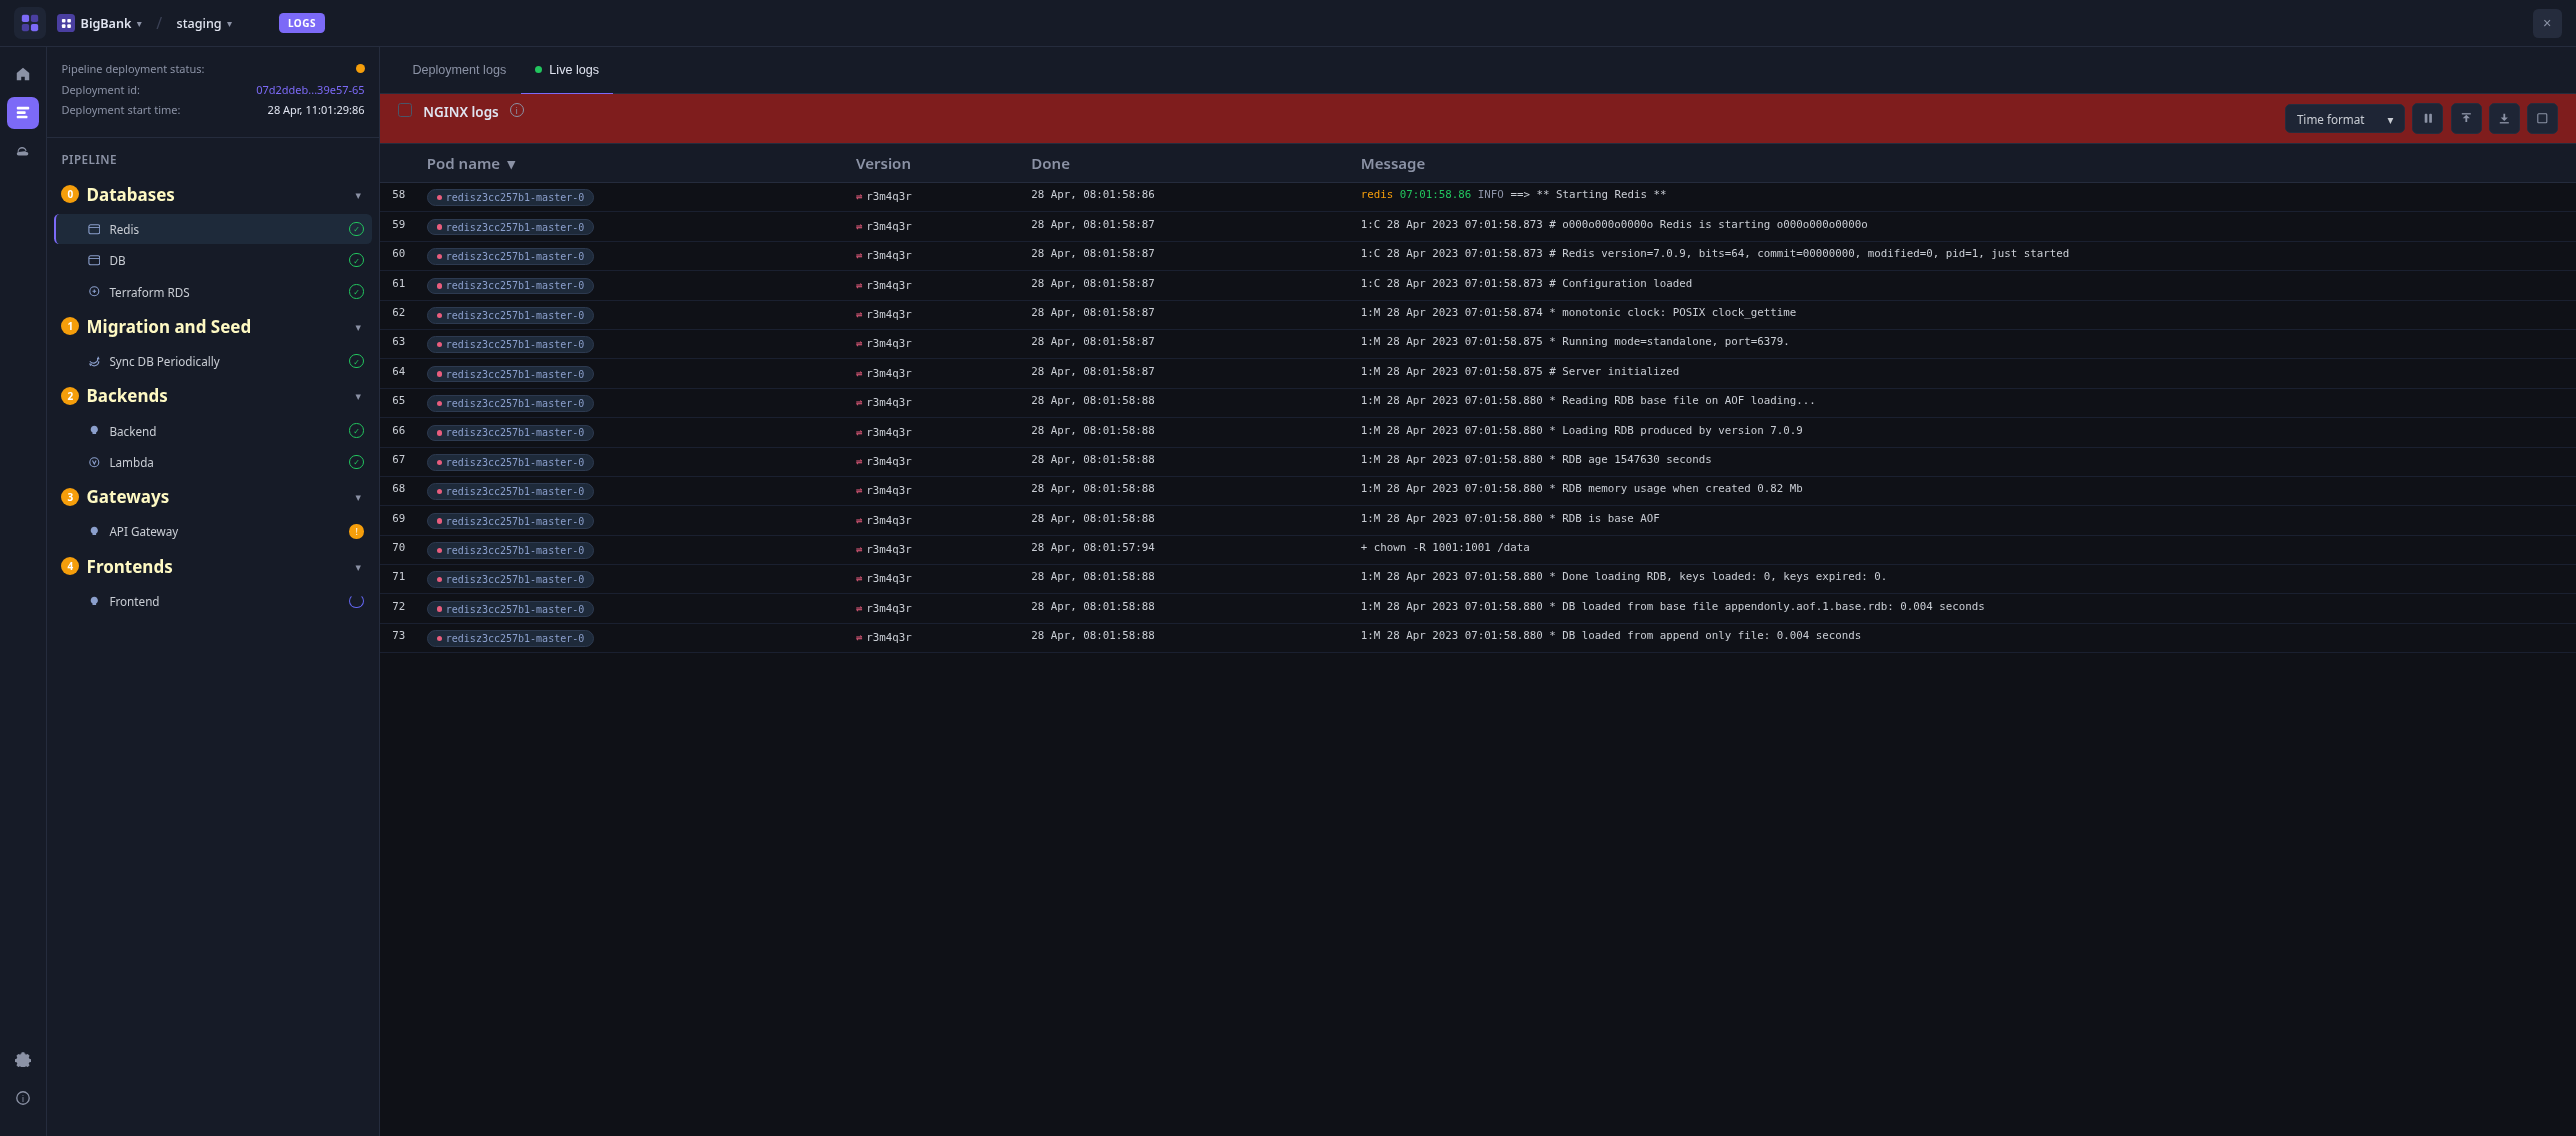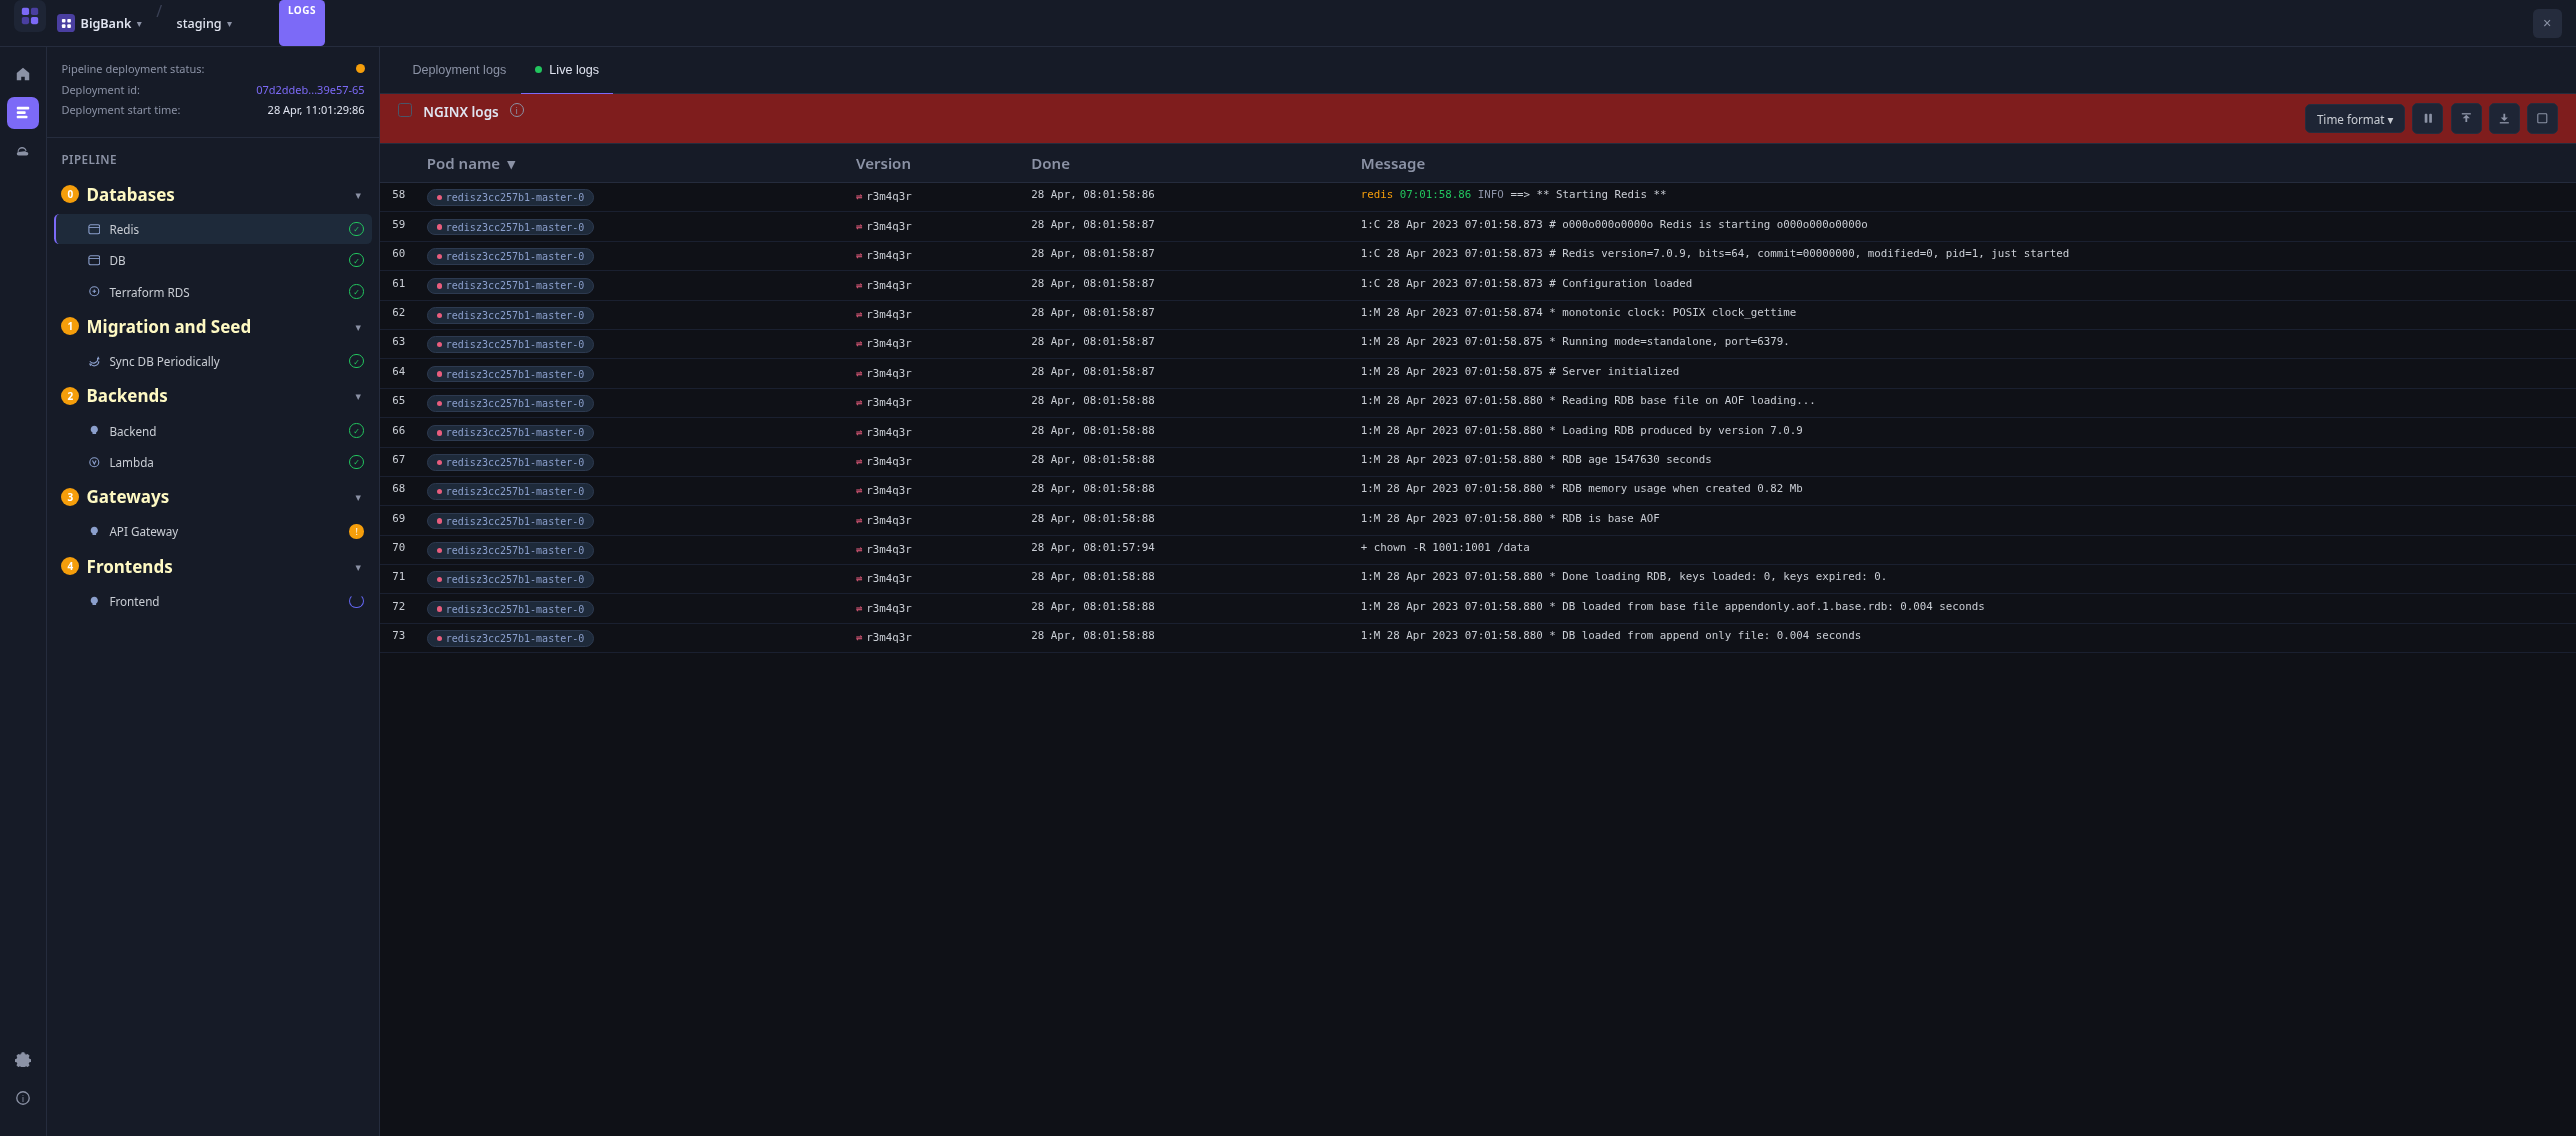--- a/index.html
+++ b/index.html
@@ -9,20 +9,21 @@
       color: #c9cdd4;
       height: 100vh;
       overflow: hidden;
       display: flex;
       flex-direction: column;
     }
 
     
     .topbar {
       display: flex;
+      align-items: center;
       background: #161b27;
       border-bottom: 0.9px solid #252c3d;
       height: 47px;
       padding: 0 14.4px;
       gap: 10.8px;
       flex-shrink: 0;
     }
     .topbar-logo {
       width: 32px;
       height: 32px;
@@ -310,21 +311,21 @@
       display: flex; align-items: center; justify-content: center;
       font-size: 9px;
       color: #8b92a5;
       cursor: pointer;
     }
     .toolbar-right {
       margin-left: auto;
       display: flex; align-items: center; gap: 7.2px;
     }
     .time-format-btn {
-      display: flex; align-items: center; gap: 3px;
+      display: flex; align-items: center; gap: 23px;
       background: #1e2535;
       border: 0.9px solid #252c3d;
       border-radius: 5.4px;
       padding: 5.4px 10.8px;
       color: #c9cdd4;
       font-size: 11.7px;
       cursor: pointer;
     }
     .tool-icon-btn {
       width: 31px; height: 31px;

